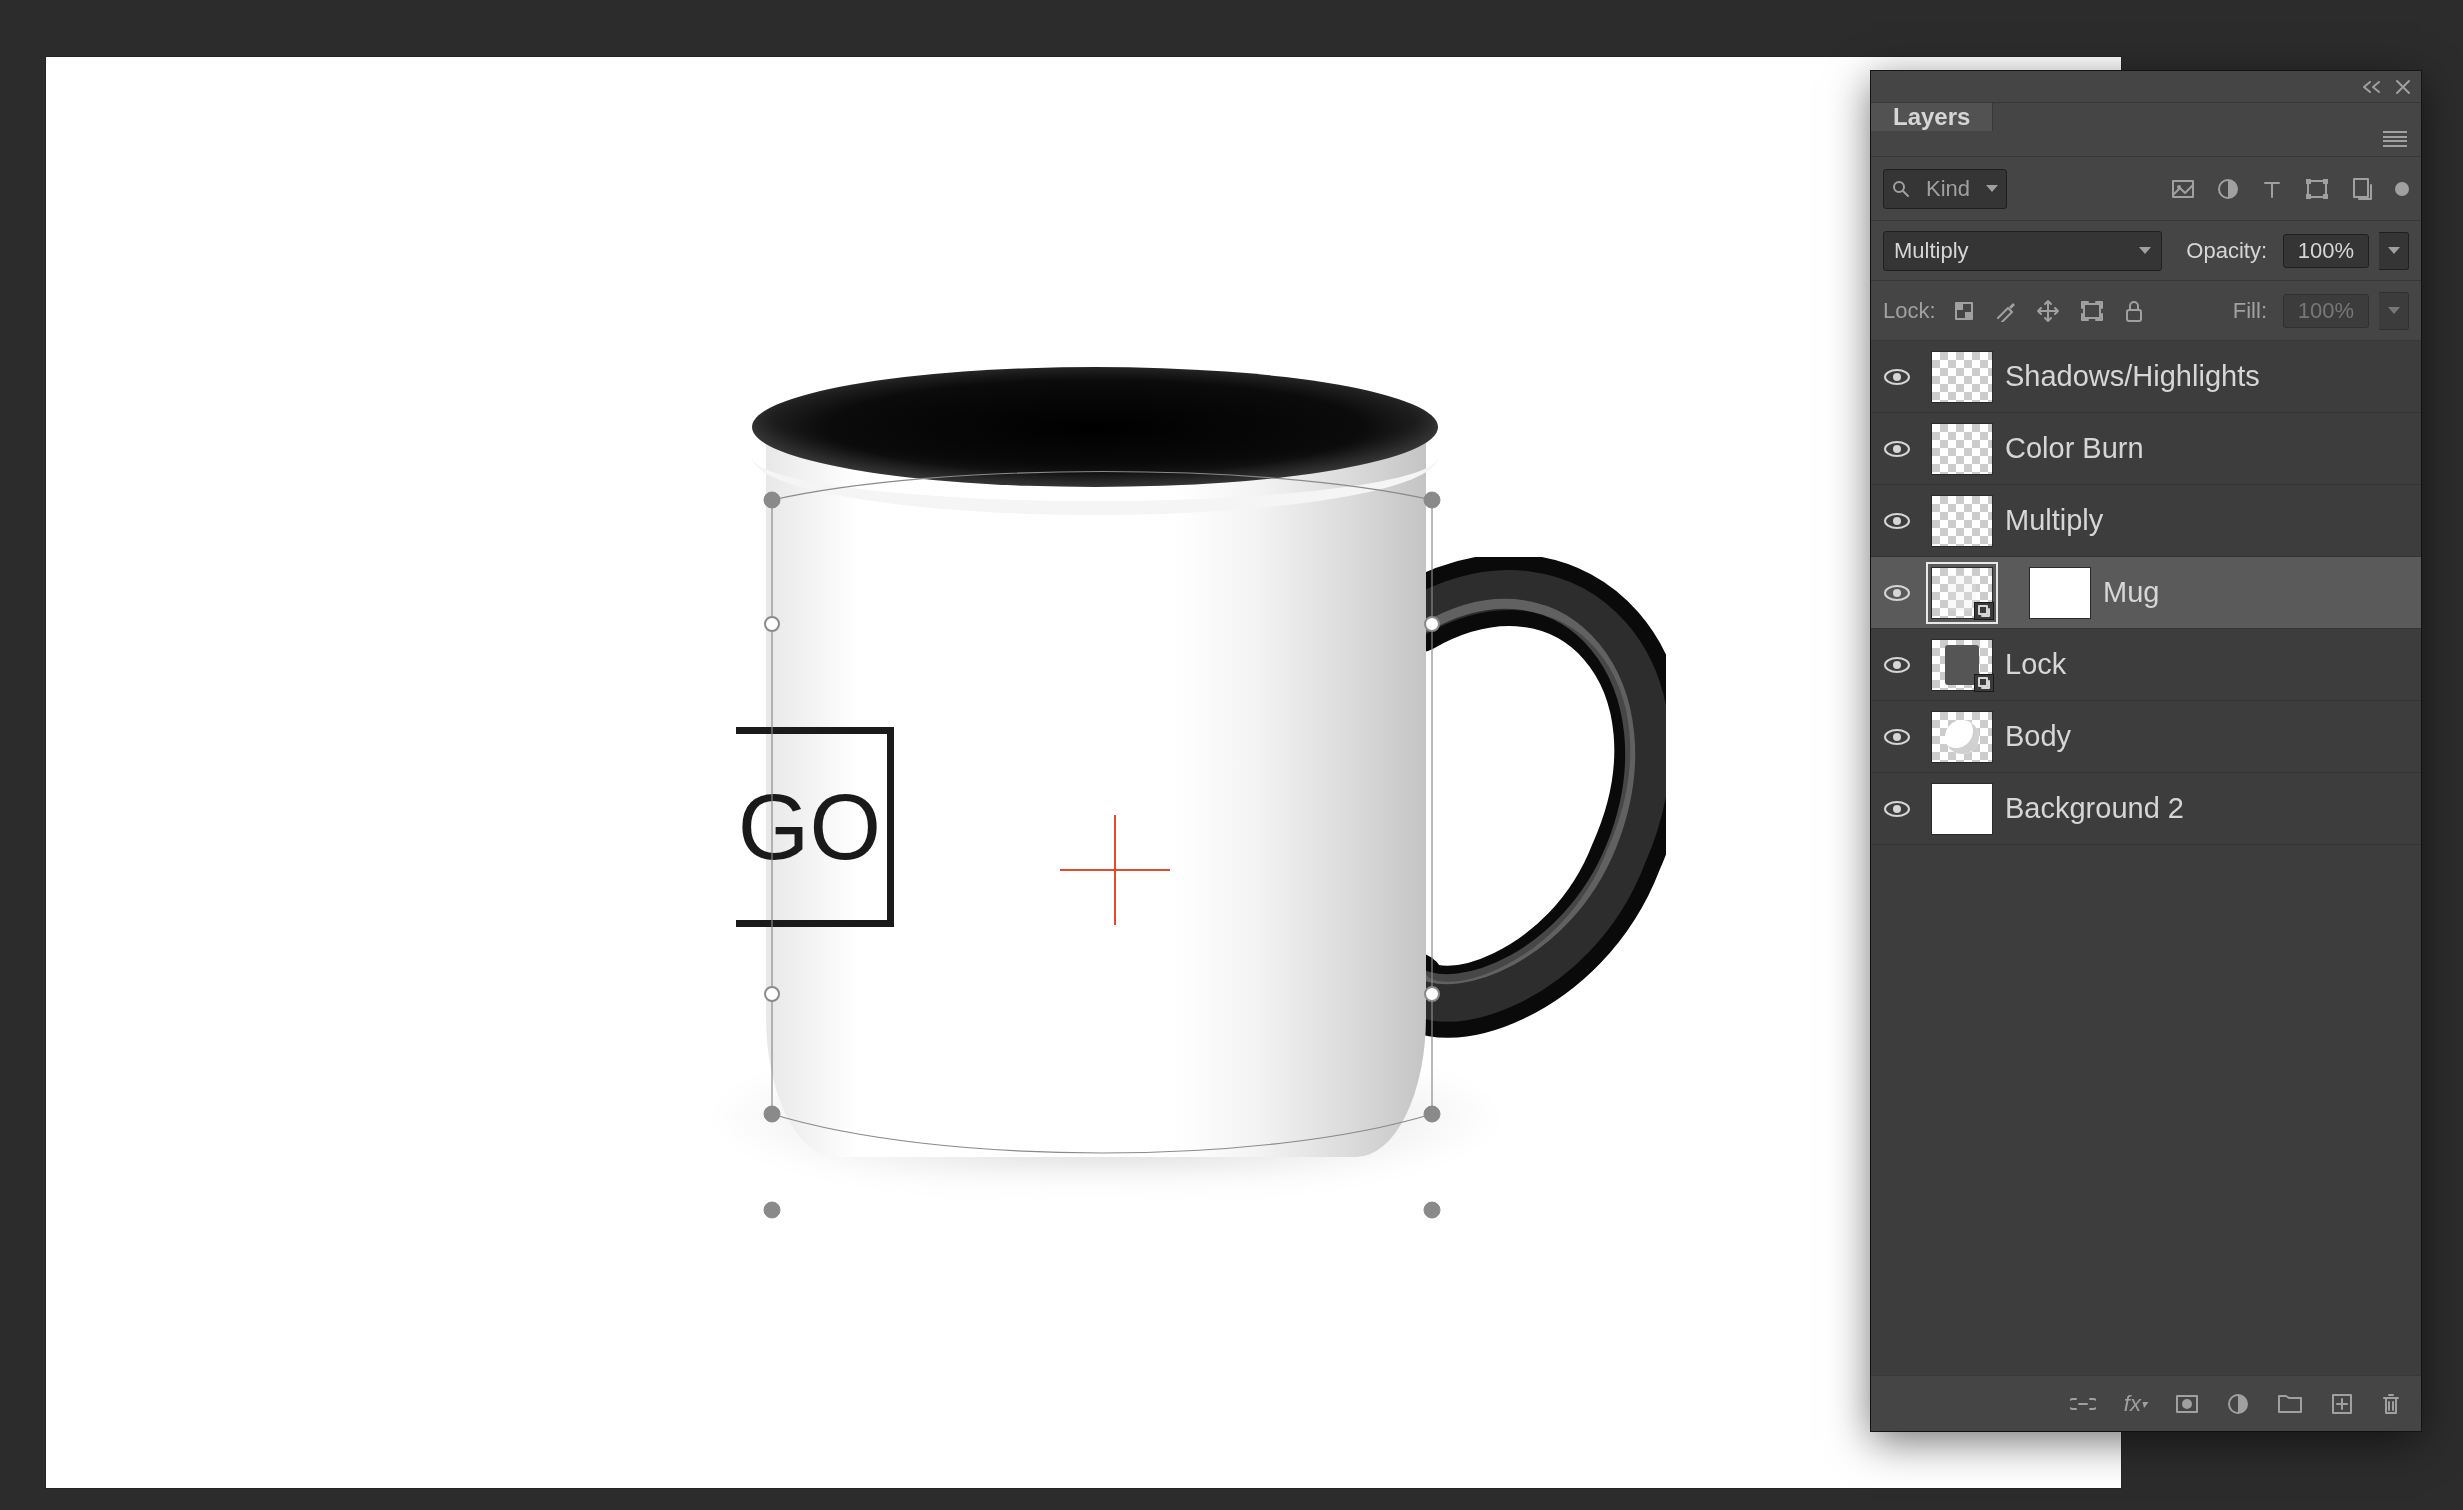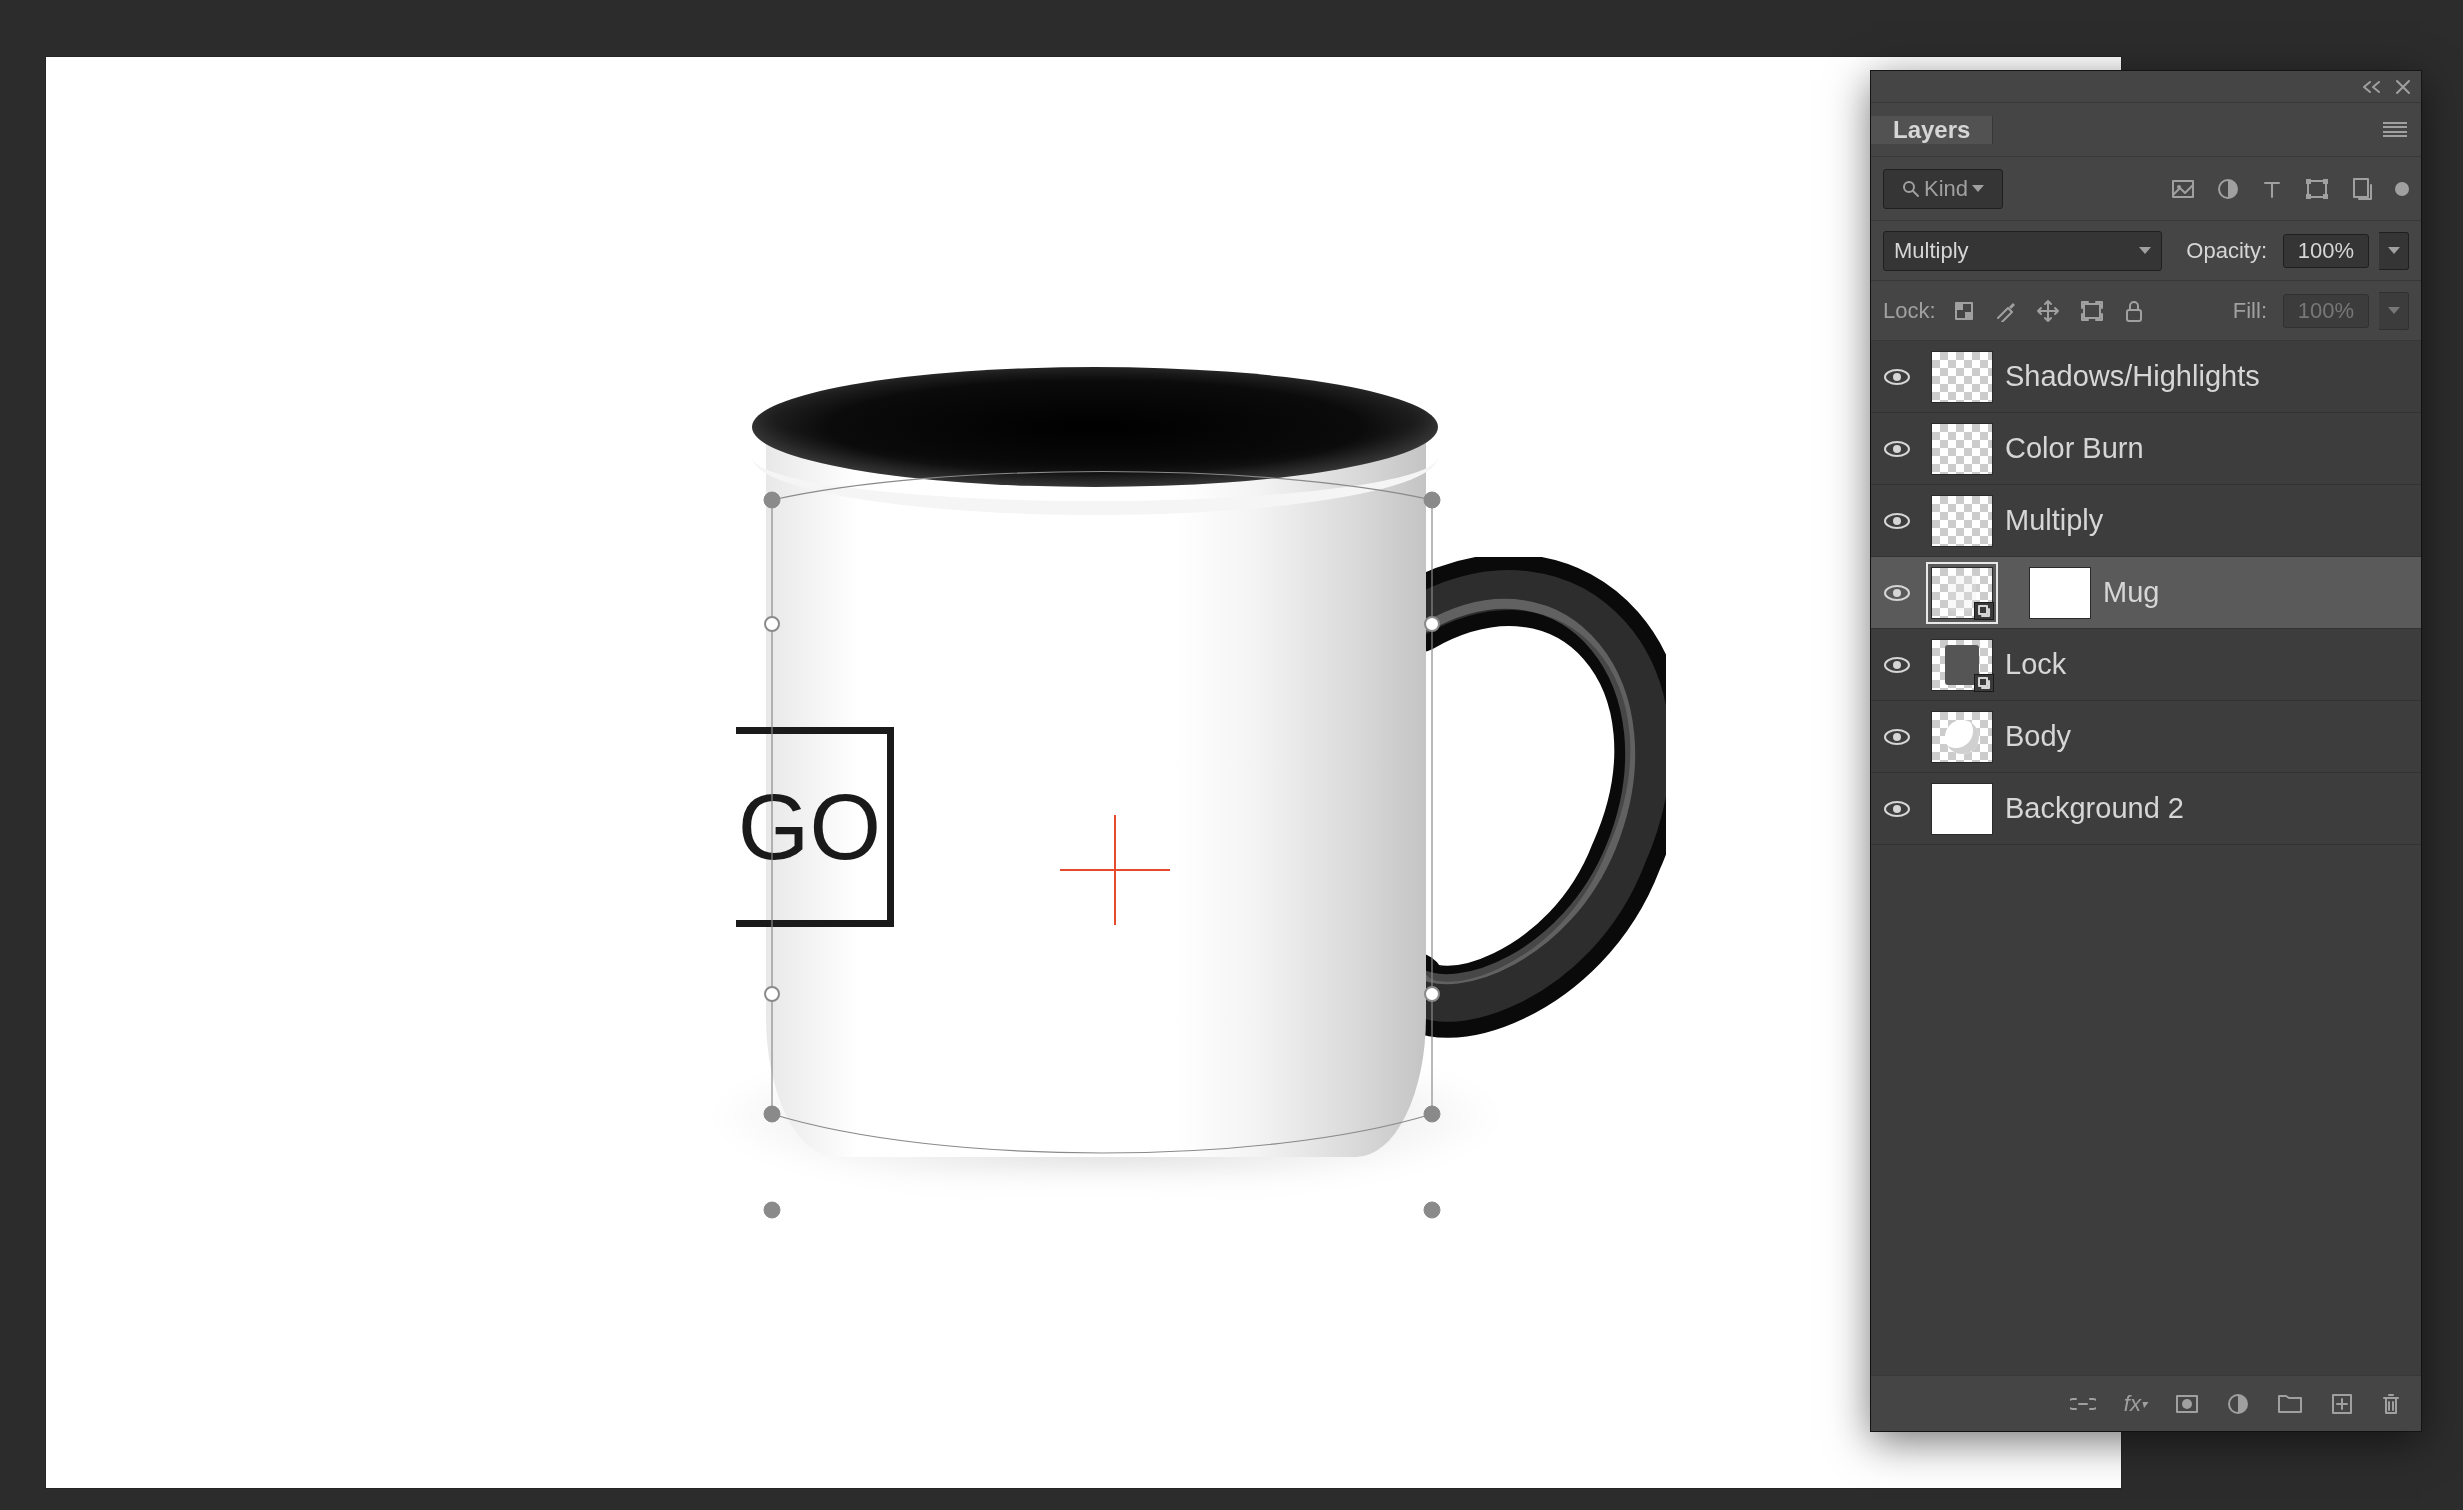--- a/index.html
+++ b/index.html
@@ -131,23 +131,24 @@
     font-size:22px;
   }
   .panel-titlebar{
     height:32px;background:var(--ps-panel);
     display:flex;align-items:center;justify-content:flex-end;
     gap:12px;padding:0 10px;
     border-bottom:1px solid var(--ps-divider);
   }
   .panel-titlebar .ico{color:var(--ps-text-dim);cursor:pointer;}
   .panel-tabs{
-    height:54px;display:flex;align-items:center;
+    height:54px;display:flex;align-items:flex-start;
     background:var(--ps-panel);
     border-bottom:1px solid var(--ps-divider);
+    flex-direction:column;
   }
   .tab{
     padding:0 22px;display:flex;align-items:center;
     background:var(--ps-panel-light);
     font-size:24px;font-weight:600;
     border-right:1px solid var(--ps-divider);
   }
   .panel-menu{
     margin-left:auto;display:flex;align-items:center;padding:0 14px;
   }
@@ -160,21 +161,21 @@
     display:flex;align-items:center;gap:10px;
     padding:10px 12px;
     border-bottom:1px solid var(--ps-divider);
   }
 
   
   .filter-row{height:64px;}
   .search-box{
     flex:0 0 116px;height:40px;background:var(--ps-input);
     border:1px solid var(--ps-border);border-radius:3px;
-    display:flex;align-items:center;gap:4px;padding:0 18px;
+    display:flex;align-items:center;gap:16px;padding:0 8px;
     color:var(--ps-text-dim);
   }
   .chev-down{
     width:0;height:0;border-left:6px solid transparent;border-right:6px solid transparent;
     border-top:7px solid var(--ps-text-dim);
   }
   .filter-icons{display:flex;gap:22px;align-items:center;margin-left:auto;}
   .ico{display:inline-flex;align-items:center;justify-content:center;color:var(--ps-text-dim);}
   .ico svg{display:block;}
   .dot{width:14px;height:14px;border-radius:50%;background:var(--ps-text-dim);}

